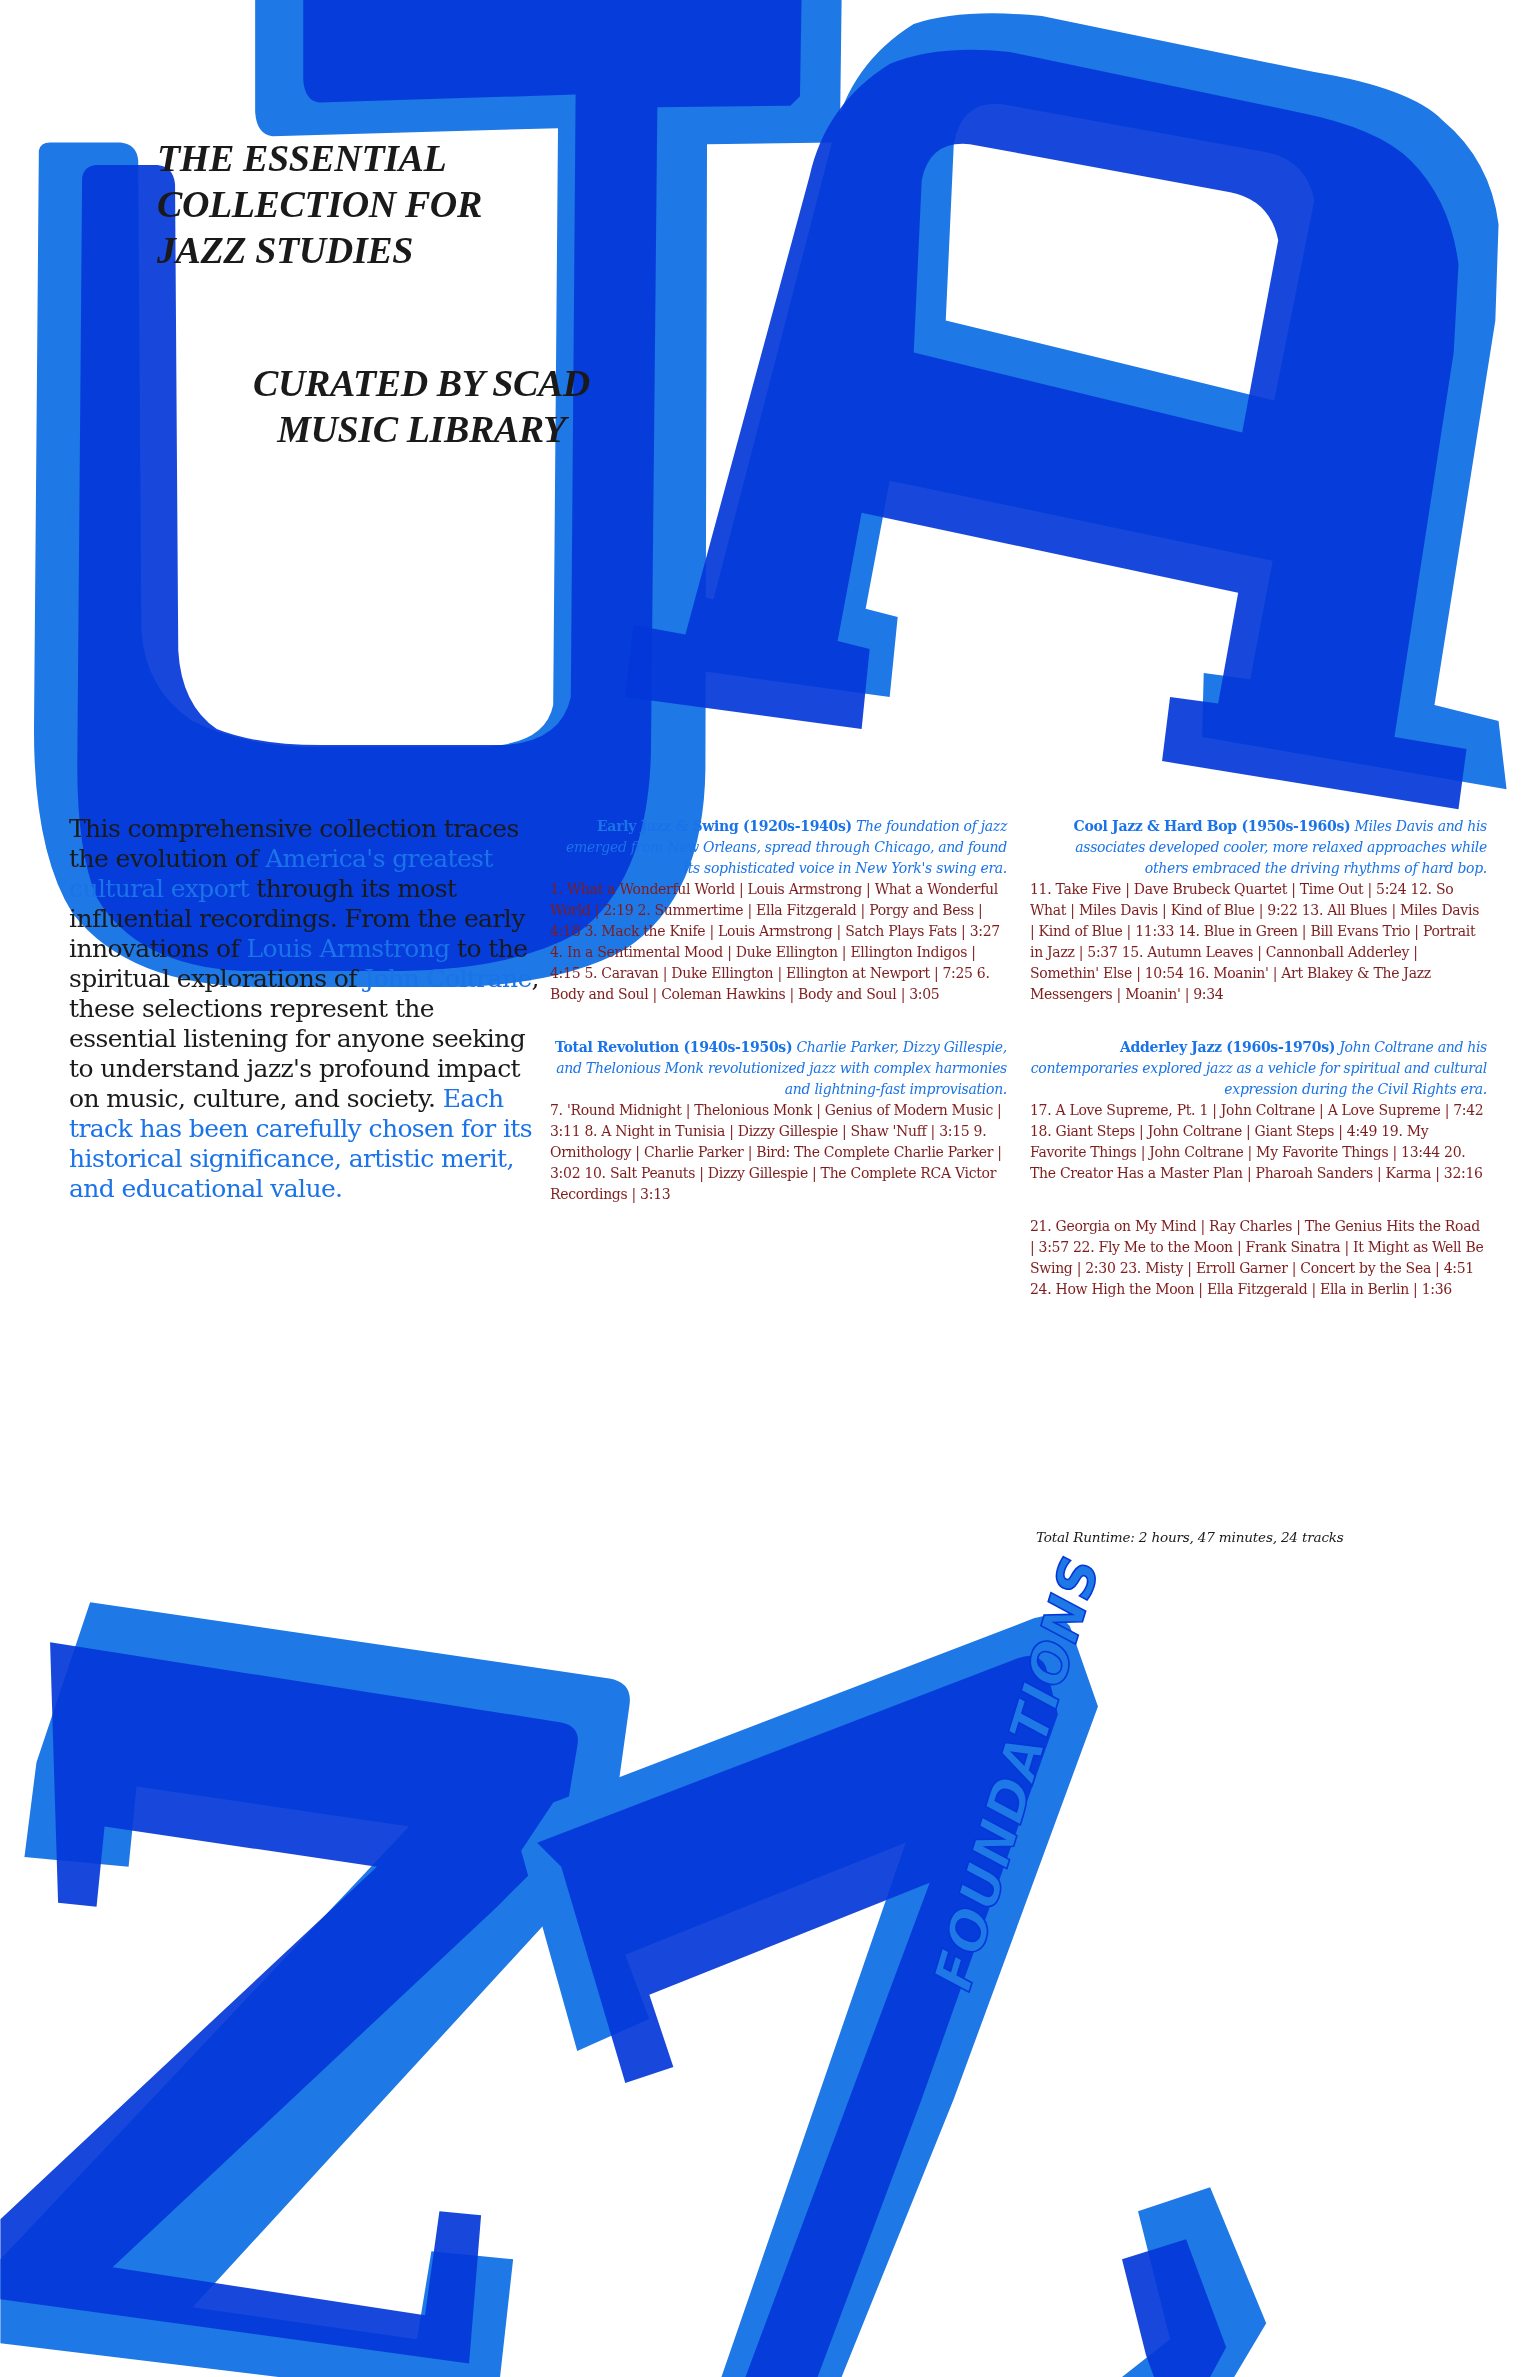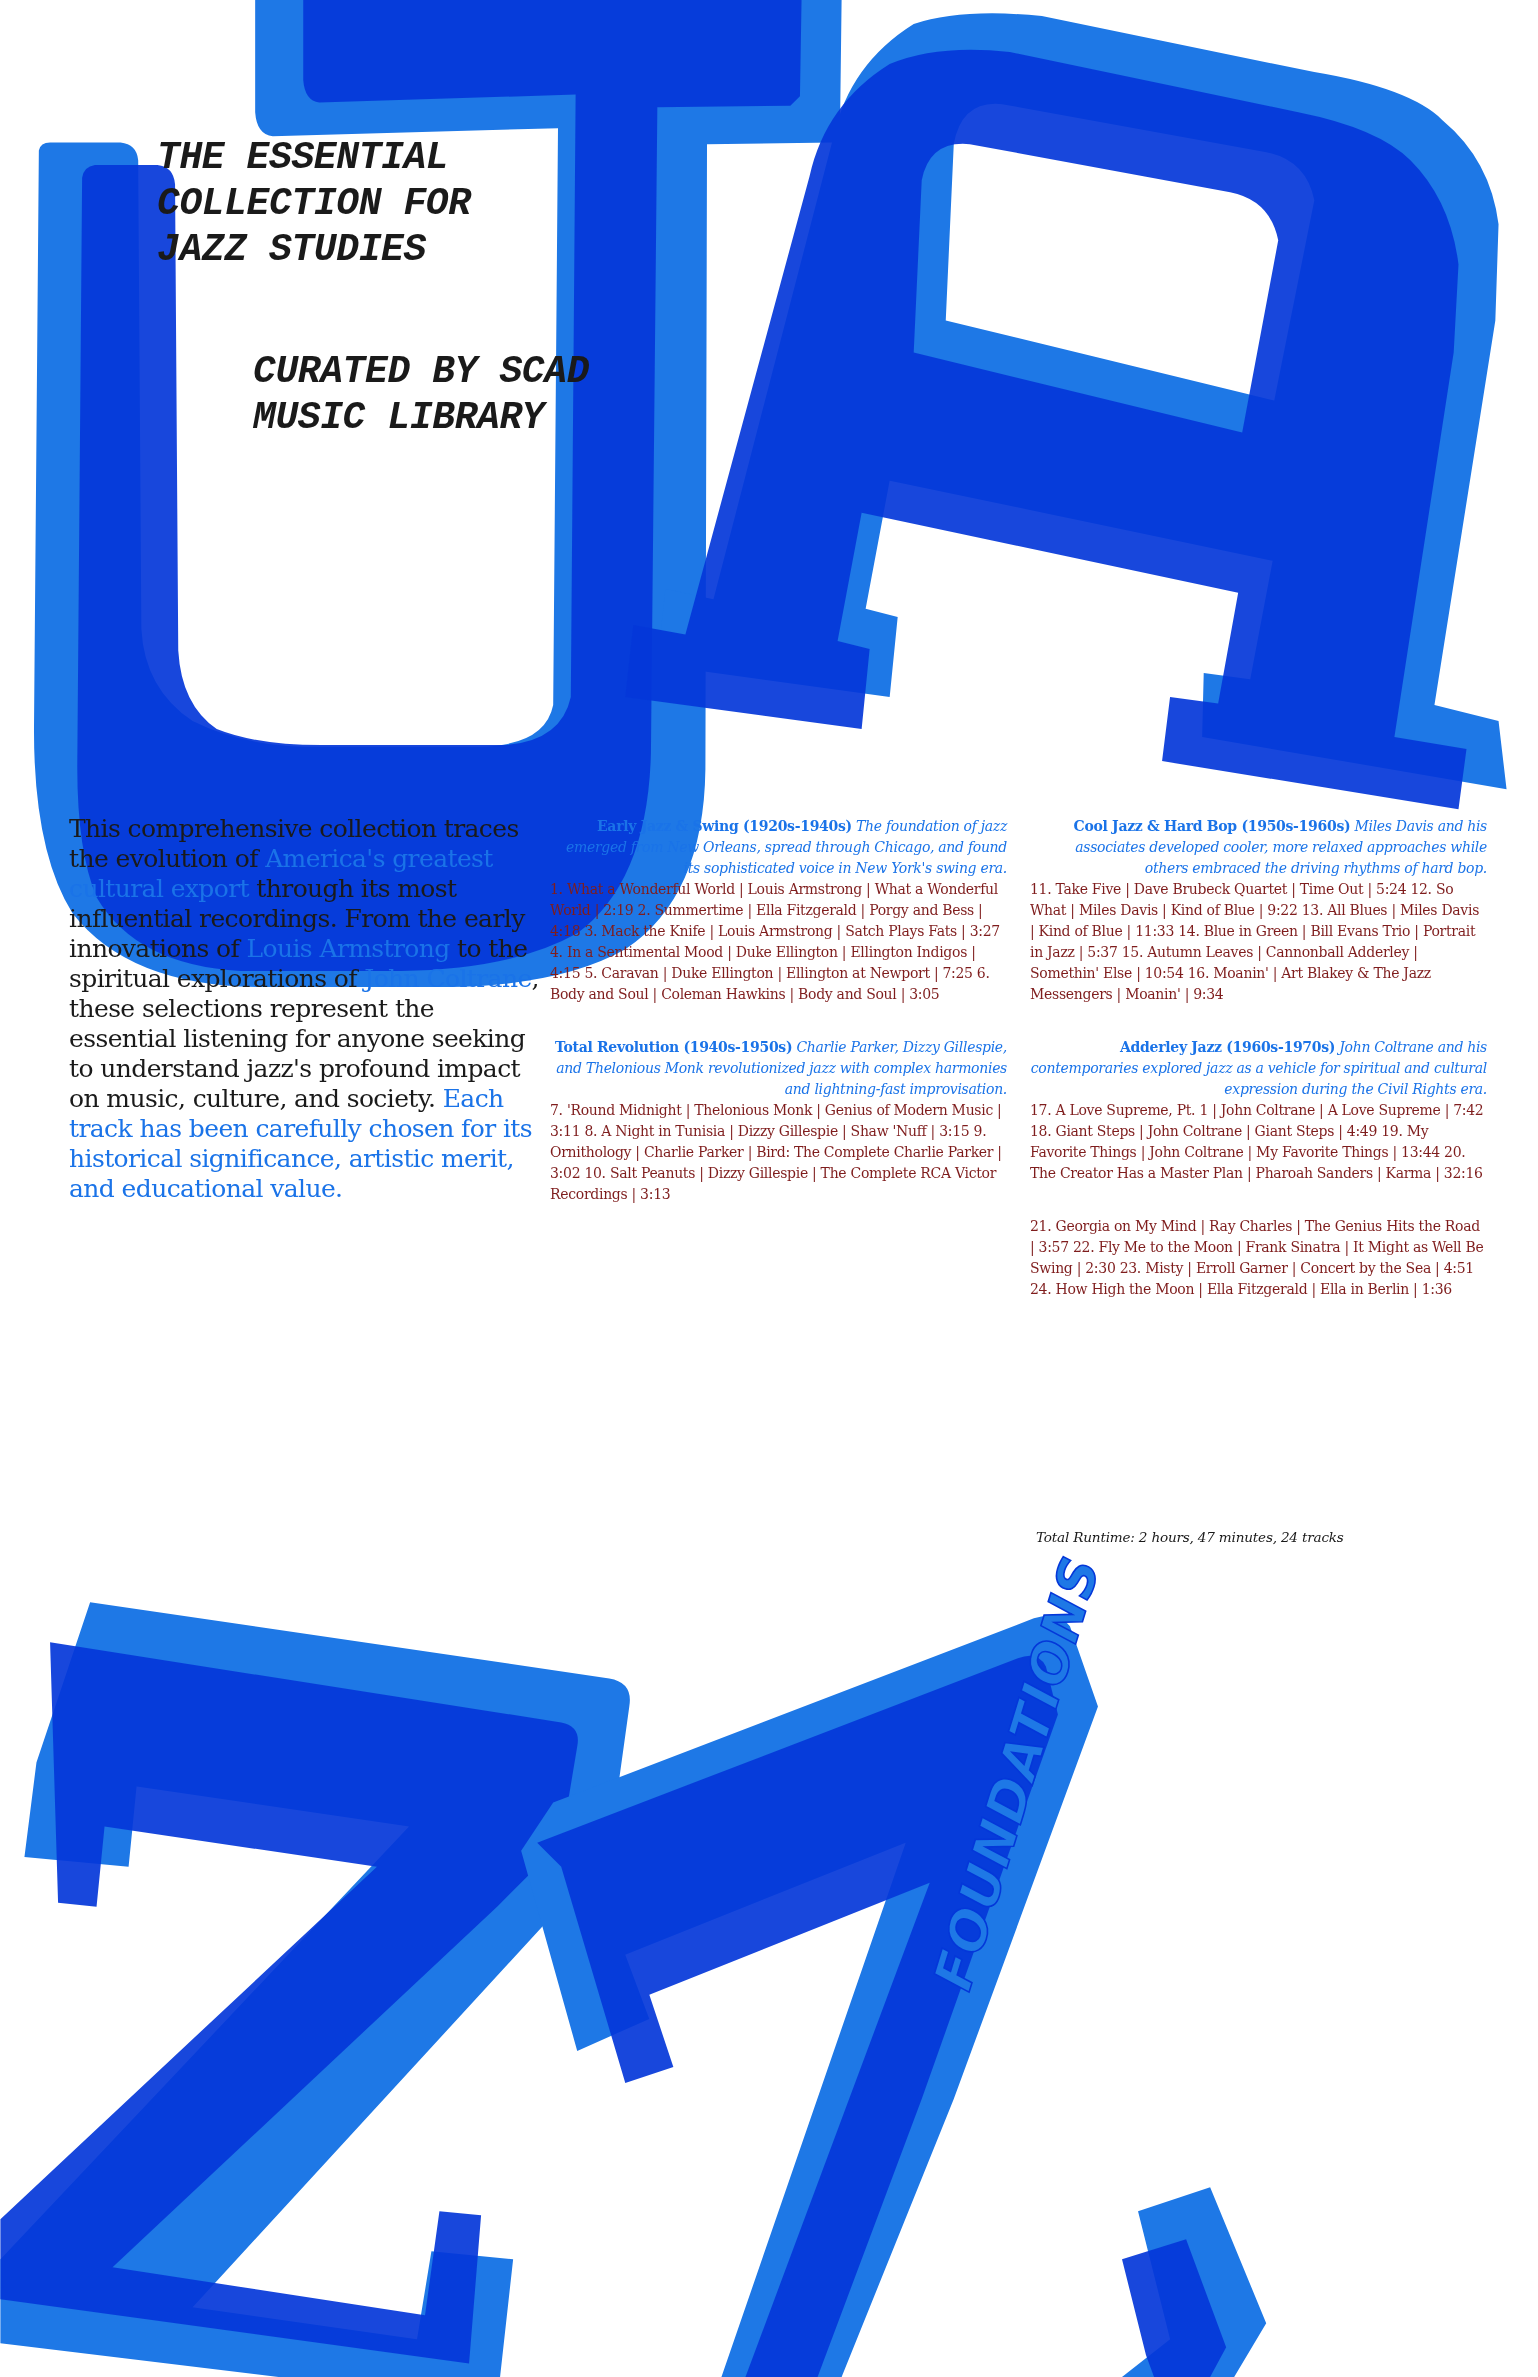--- a/index.html
+++ b/index.html
@@ -1,22 +1,22 @@
 <!DOCTYPE html>
 <html style="font-size:13px"><head>
 <meta charset="utf-8">
 <style>
   html, body { margin: 0; padding: 0; background: #ffffff; }
   body { width: 1539px; height: 2377px; position: relative; overflow: hidden; font-family: "DejaVu Serif", "Liberation Serif", serif; color: #1a1a1a; }
   .art { position: absolute; left: 0; top: 0; width: 1539px; height: 2377px; z-index: 0; }
   .layer-light { fill: #1e78e6; }
   .layer-dark { fill: #0437d9; }
-  .headline { position: absolute; font-family: Liberation Mono, monospace; font-weight: bold; font-style: italic; font-size: 38px; line-height: 46px; letter-spacing: -0.4px; color: #1a1a1a; z-index: 2; text-transform: uppercase; }
+  .headline { position: absolute; font-family: Liberation Serif, serif; font-weight: bold; font-style: italic; font-size: 38px; line-height: 46px; letter-spacing: -0.4px; color: #1a1a1a; z-index: 2; text-transform: uppercase; }
   .headline-1 { left: 157px; top: 135px; width: 417px; }
-  .headline-2 { left: 253px; top: 349px; width: 337px; }
+  .headline-2 { left: 253px; top: 360px; width: 337px; text-align: center; }
   .intro { position: absolute; left: 69px; top: 814px; width: 473px; font-family: "DejaVu Serif", serif; font-size: 25px; line-height: 30px; letter-spacing: -0.6px; color: #1a1a1a; z-index: 2; }
   .intro .hl { color: #1a73e8; }
   .col { position: absolute; width: 457px; z-index: 2; font-family: "DejaVu Serif", serif; font-size: 14px; line-height: 21px; letter-spacing: -0.3px; }
   .col-1 { left: 550px; top: 816px; }
   .col-2 { left: 1030px; top: 816px; }
   .section { margin-bottom: 32px; }
   .section-head { color: #1a73e8; text-align: right; }
   .section-title { font-weight: bold; }
   .section-desc { font-style: italic; }
   .section-tracks { color: #7f1d1d; }

